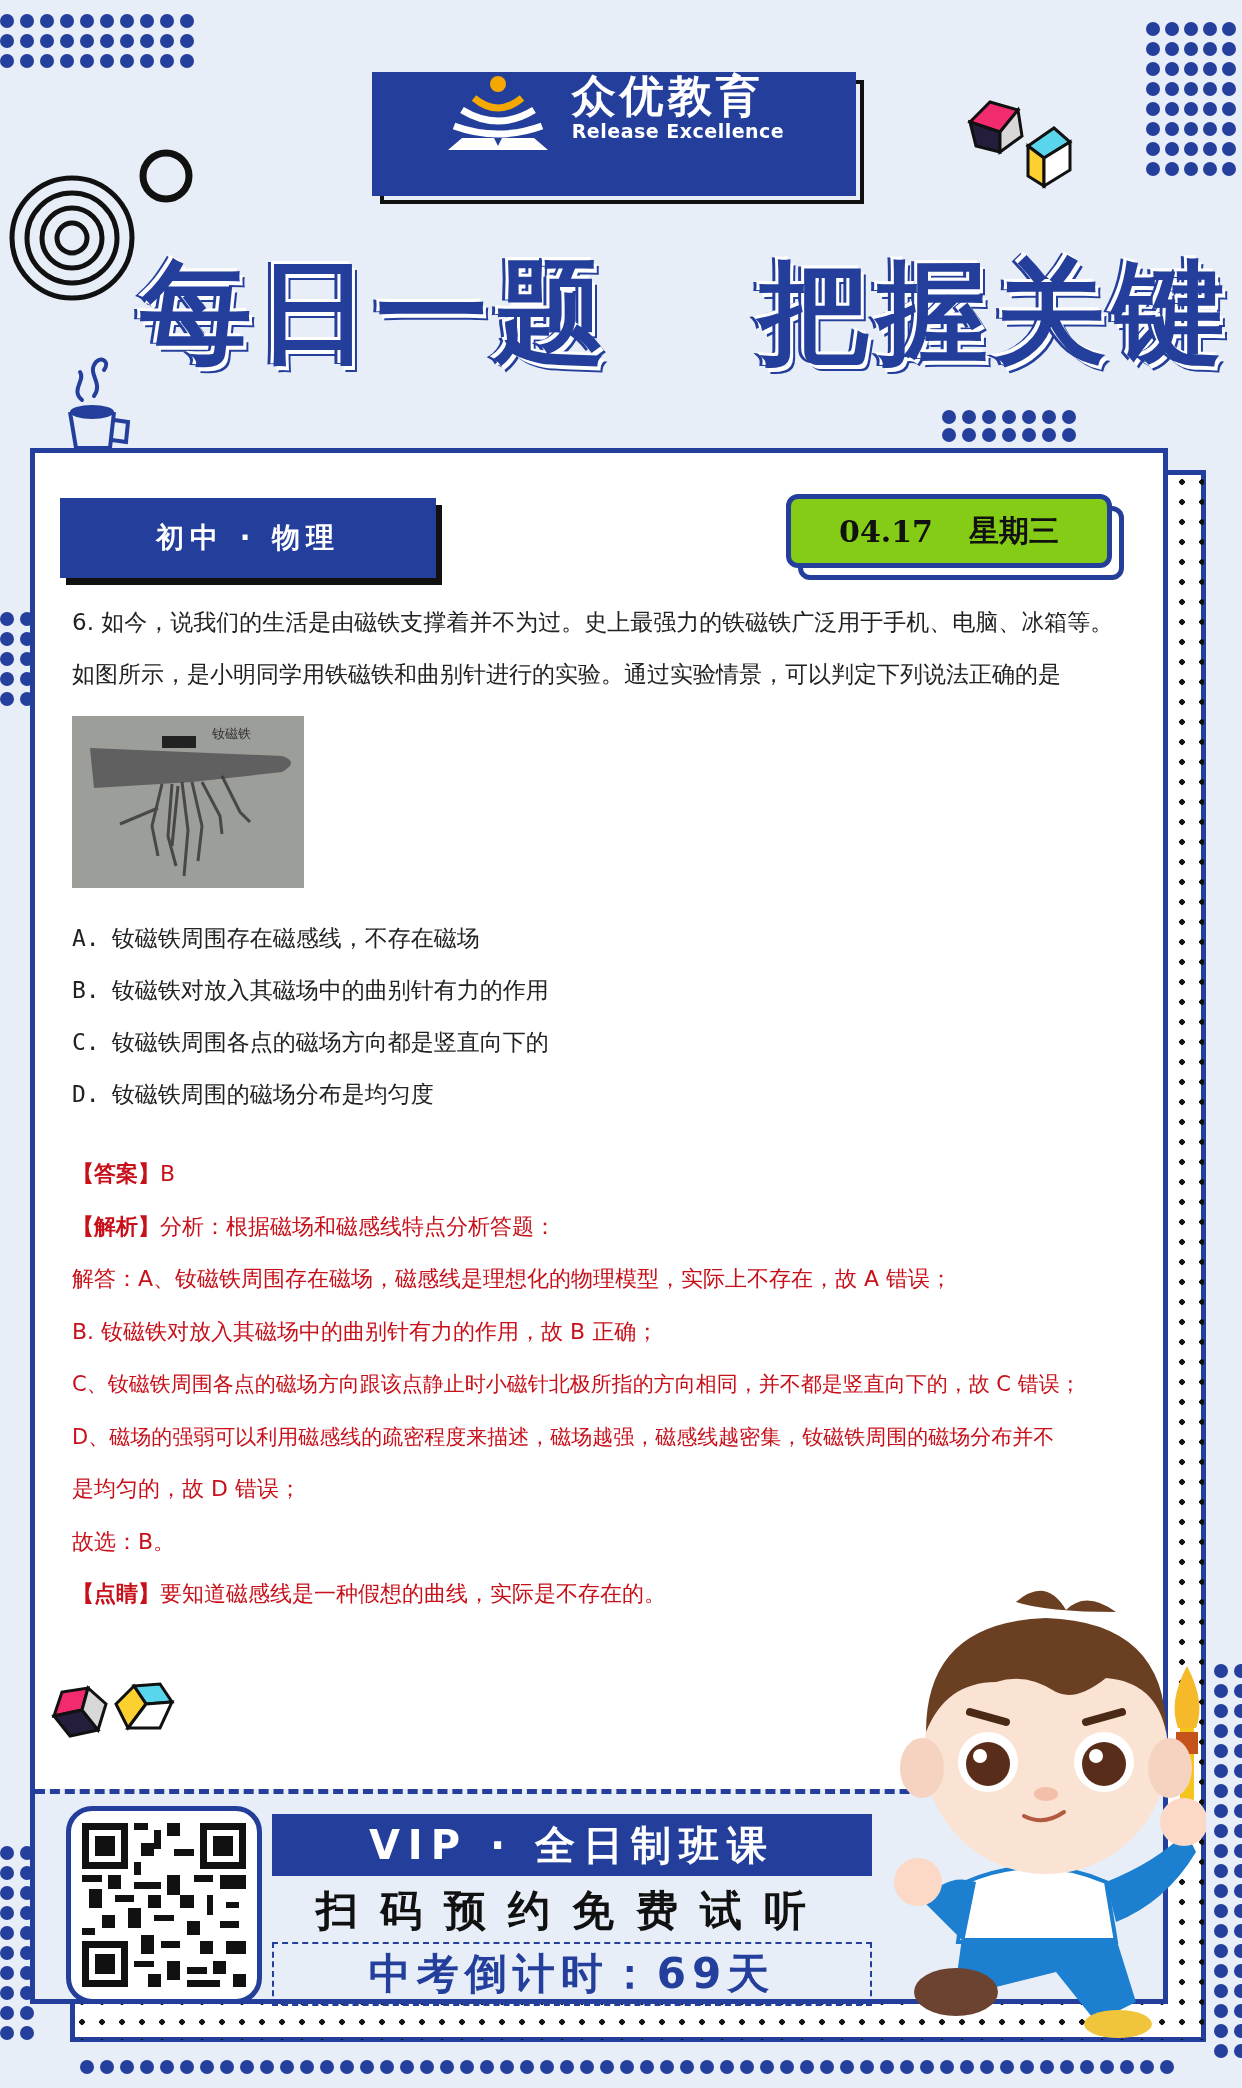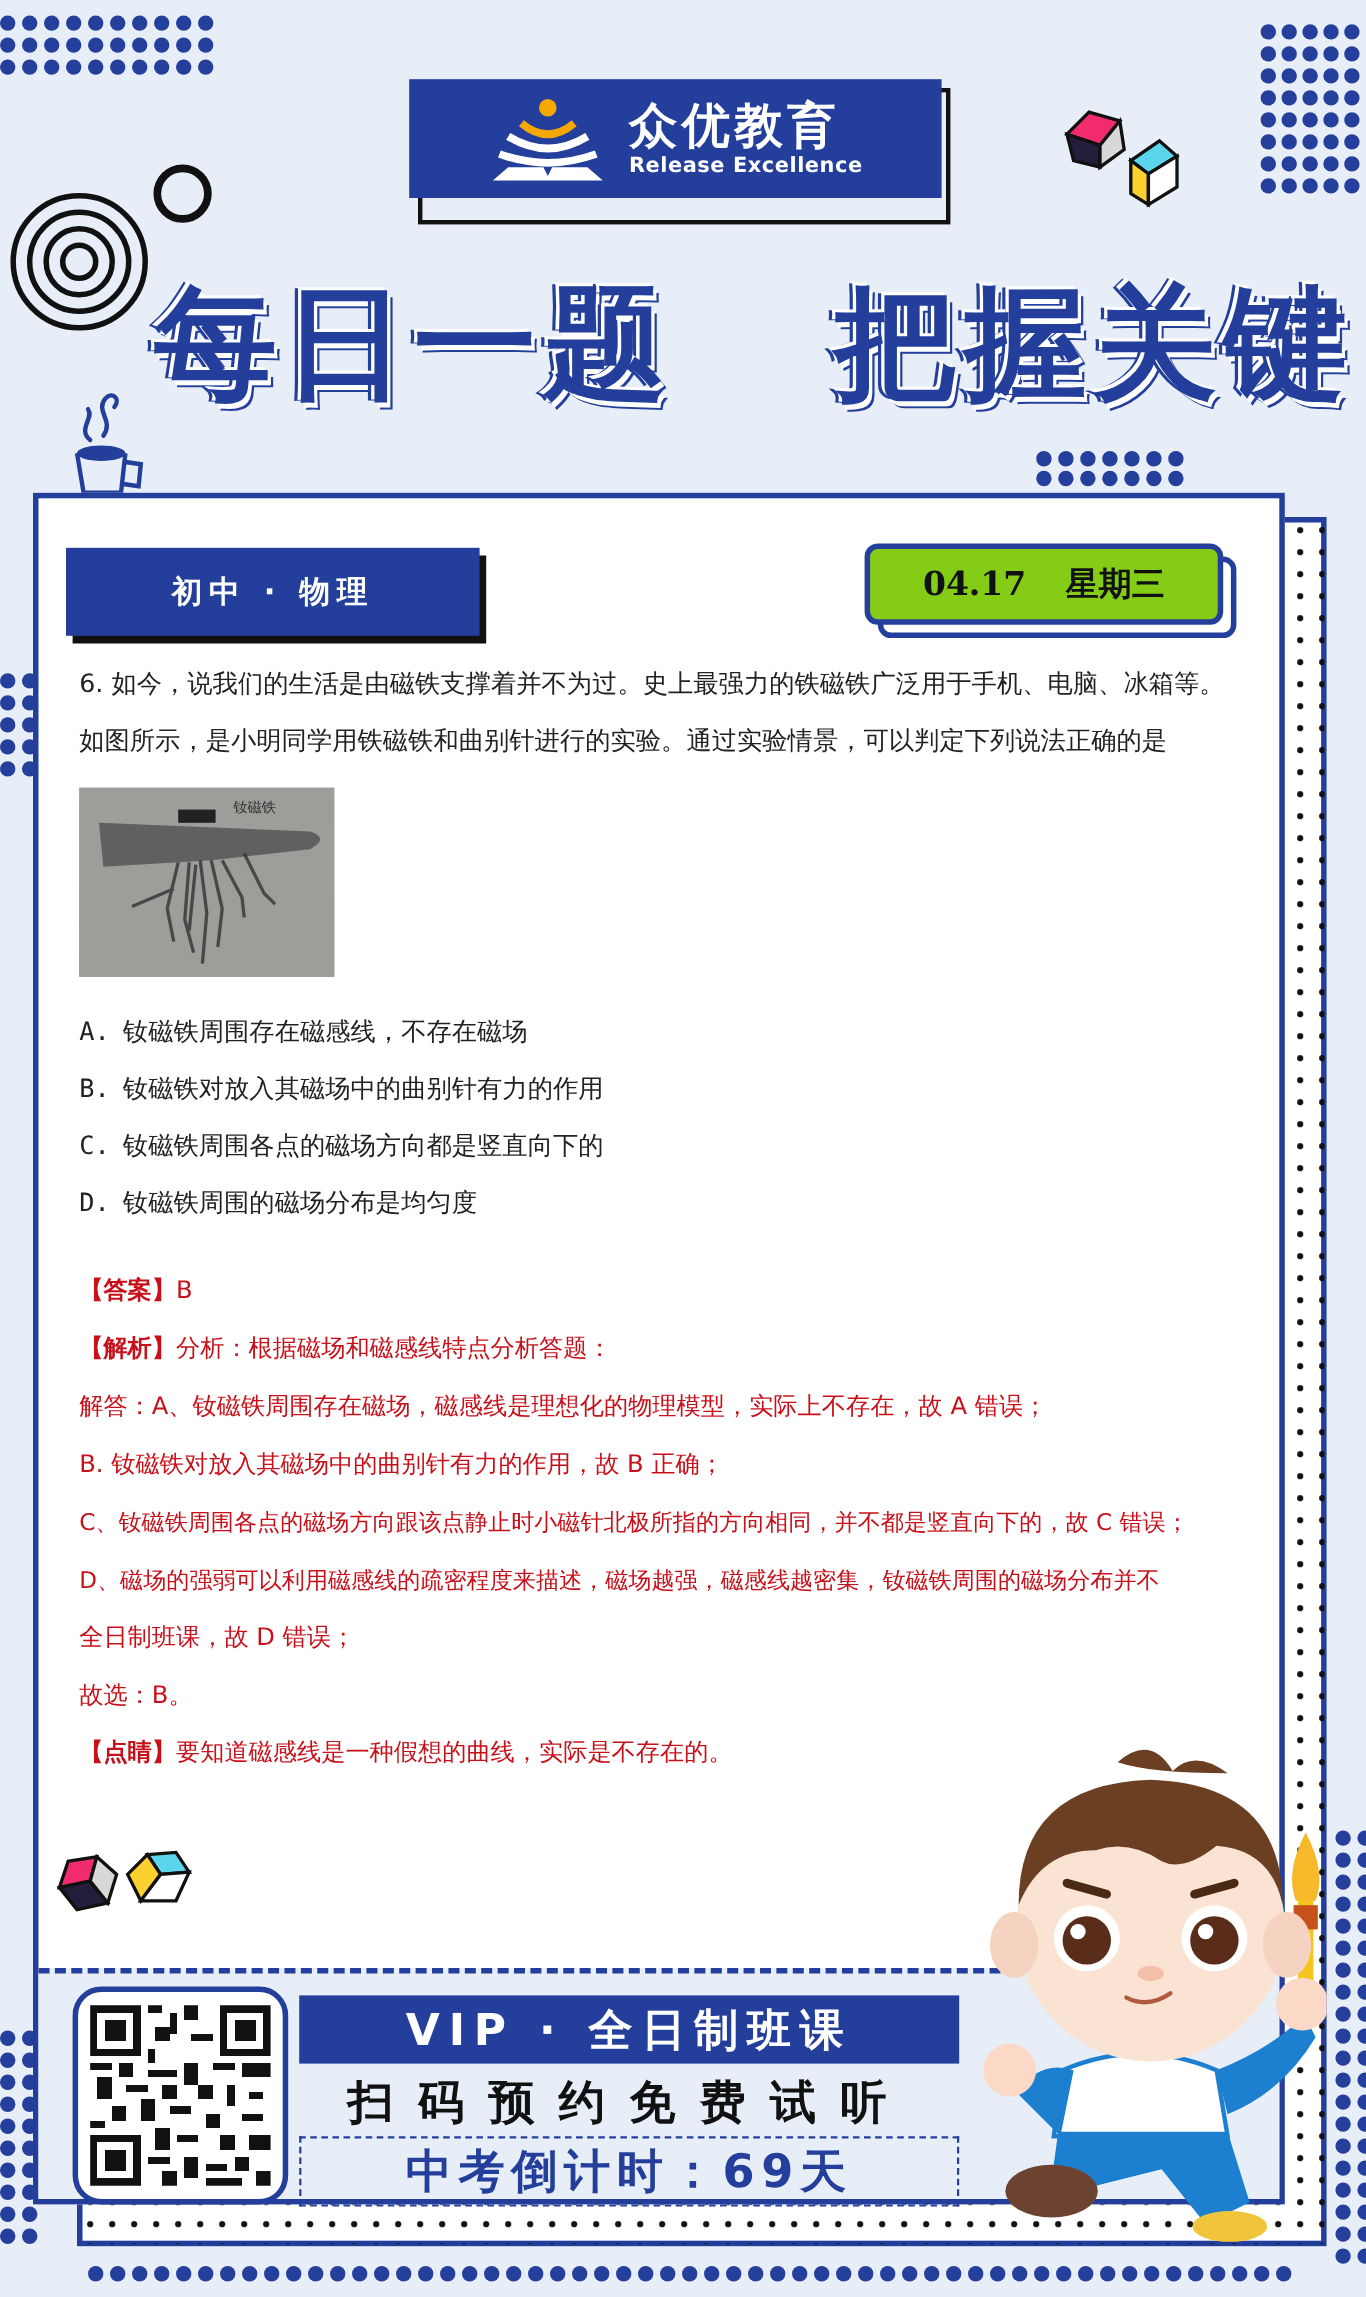--- a/index.html
+++ b/index.html
@@ -11,22 +11,22 @@
   }
   .abs { position: absolute; }
 
   
   .dots { position: absolute; display: grid; }
   .dot { width: 14px; height: 14px; border-radius: 50%; background: #253f9c; }
 
   
   .logo-shadow { left: 380px; top: 80px; width: 484px; height: 124px; border: 4px solid #111; background: transparent; }
   .logo-box {
-    left: 372px; top: 72px; width: 484px; height: 108px;
-    background: #233f9b; display: flex; align-items: center; justify-content: center; gap: 20px;
+    left: 372px; top: 72px; width: 484px; height: 124px;
+    background: #233f9b; display: flex; align-items: flex-start; justify-content: center; gap: 20px;
   }
   .logo-mark { width: 108px; height: 80px; position: relative; }
   .logo-text { display: flex; flex-direction: column; color: #fff; }
   .logo-cn { font-size: 44px; font-weight: bold; letter-spacing: 4px; line-height: 48px; }
   .logo-en { font-size: 19px; font-weight: bold; line-height: 22px; letter-spacing: 0.5px; }
 
   
   .headline {
     left: 140px; top: 262px; width: 960px; text-align: center;
     font-size: 112px; font-weight: 900; color: #233f9b; letter-spacing: 6px;
@@ -444,21 +444,21 @@
   <div class="line">
     <span class="bracket">【答案】</span><span>B</span>
   </div>
   <div class="line">
     <span class="bracket">【解析】</span><span>分析：根据磁场和磁感线特点分析答题：</span>
   </div>
   <div class="line">解答：A、钕磁铁周围存在磁场，磁感线是理想化的物理模型，实际上不存在，故 A 错误；</div>
   <div class="line">B. 钕磁铁对放入其磁场中的曲别针有力的作用，故 B 正确；</div>
   <div class="line" style="font-size:21px;">C、钕磁铁周围各点的磁场方向跟该点静止时小磁针北极所指的方向相同，并不都是竖直向下的，故 C 错误；</div>
   <div class="line" style="font-size:21px;">D、磁场的强弱可以利用磁感线的疏密程度来描述，磁场越强，磁感线越密集，钕磁铁周围的磁场分布并不</div>
-  <div class="line">全日制班课，故 D 错误；</div>
+  <div class="line">是均匀的，故 D 错误；</div>
   <div class="line">故选：B。</div>
   <div class="line">
     <span class="bracket">【点睛】</span><span>要知道磁感线是一种假想的曲线，实际是不存在的。</span>
   </div>
 </div>
 
 <svg class="cube" style="left:50px;top:1680px;" width="130" height="70" viewBox="0 0 130 70">
   <polygon points="4,36 12,12 38,8 32,30" fill="#f12b6e" stroke="#111" stroke-width="3"></polygon>
   <polygon points="4,36 32,30 48,50 20,56" fill="#241d3c" stroke="#111" stroke-width="3"></polygon>
   <polygon points="32,30 38,8 56,24 48,50" fill="#d8d8d8" stroke="#111" stroke-width="3"></polygon>

